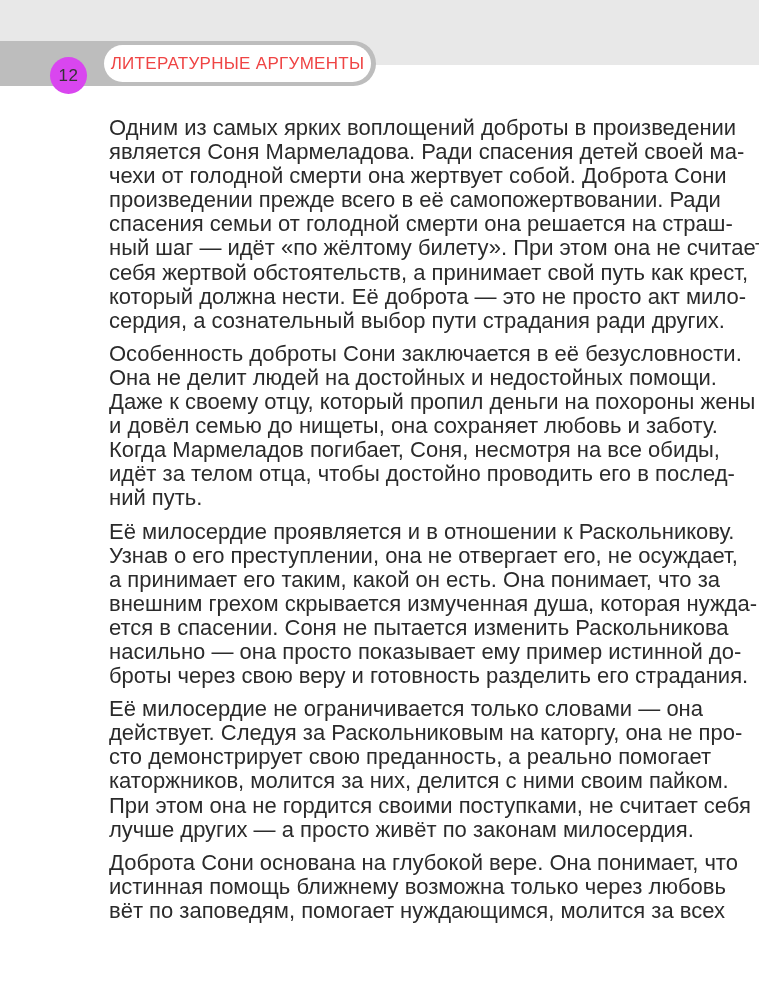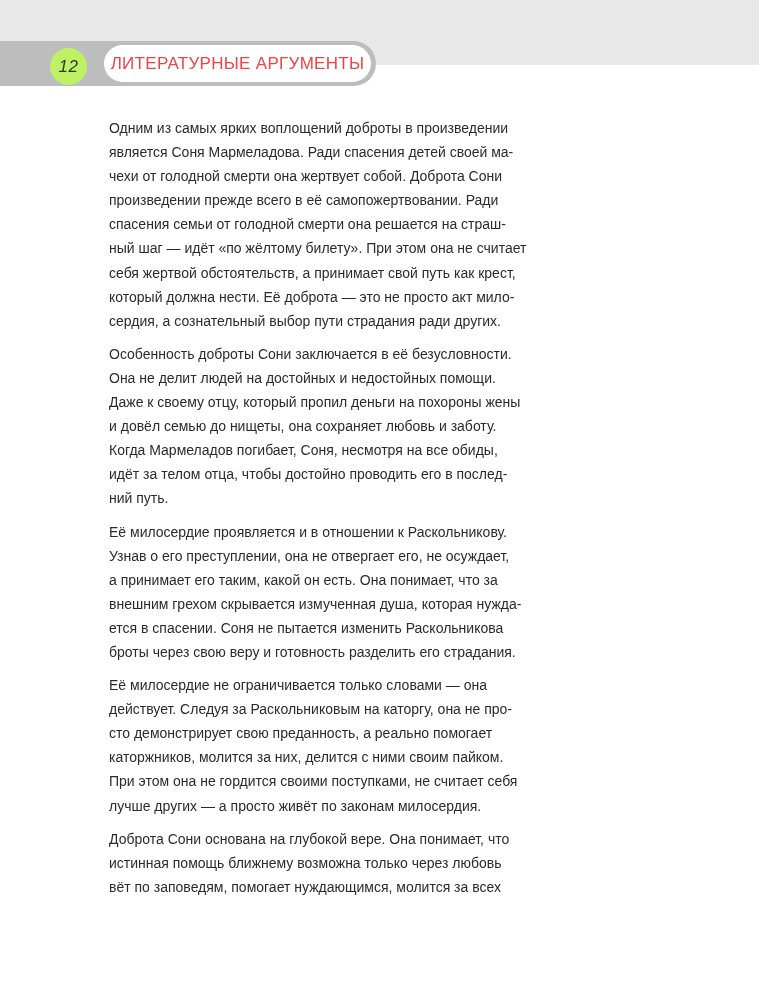--- a/index.html
+++ b/index.html
@@ -27,31 +27,30 @@
       left: 0;
       top: 41px;
       width: 376px;
       height: 45px;
       background: #bdbdbd;
       border-radius: 0 23px 23px 0;
     }
     .page-number {
       position: absolute;
       left: 50px;
-      top: 48px;
+      top: 57px;
       width: 37px;
       height: 37px;
       border-radius: 50%;
-      background: #bef264;
+      background: #d946ef;
       color: #333333;
       font-size: 17px;
       line-height: 37px;
       text-align: center;
       letter-spacing: 0.5px;
-      font-style: italic;
     }
     .title-pill {
       position: absolute;
       left: 104px;
       top: 45px;
       width: 267px;
       height: 37px;
       border-radius: 19px;
       background: #ffffff;
       color: #ef4444;
@@ -60,21 +59,21 @@
       text-align: center;
       letter-spacing: 0.3px;
       white-space: nowrap;
     }
     .content {
       position: absolute;
       left: 109px;
       top: 116px;
       width: 578px;
       color: #2b2b2b;
-      font-size: 14px;
+      font-size: 22px;
       line-height: 24.1px;
     }
     .content p {
       margin: 0 0 9px 0;
     }
     .line {
       display: block;
       white-space: nowrap;
     }
   </style>
@@ -106,20 +105,21 @@
     <span class="line">Когда Мармеладов погибает, Соня, несмотря на все обиды,</span>
     <span class="line">идёт за телом отца, чтобы достойно проводить его в послед-</span>
     <span class="line">ний путь.</span>
   </p>
   <p>
     <span class="line">Её милосердие проявляется и в отношении к Раскольникову.</span>
     <span class="line">Узнав о его преступлении, она не отвергает его, не осуждает,</span>
     <span class="line">а принимает его таким, какой он есть. Она понимает, что за</span>
     <span class="line">внешним грехом скрывается измученная душа, которая нужда-</span>
     <span class="line">ется в спасении. Соня не пытается изменить Раскольникова</span>
+    <span class="line">насильно — она просто показывает ему пример истинной до-</span>
     <span class="line">броты через свою веру и готовность разделить его страдания.</span>
   </p>
   <p>
     <span class="line">Её милосердие не ограничивается только словами — она</span>
     <span class="line">действует. Следуя за Раскольниковым на каторгу, она не про-</span>
     <span class="line">сто демонстрирует свою преданность, а реально помогает</span>
     <span class="line">каторжников, молится за них, делится с ними своим пайком.</span>
     <span class="line">При этом она не гордится своими поступками, не считает себя</span>
     <span class="line">лучше других — а просто живёт по законам милосердия.</span>
   </p>

